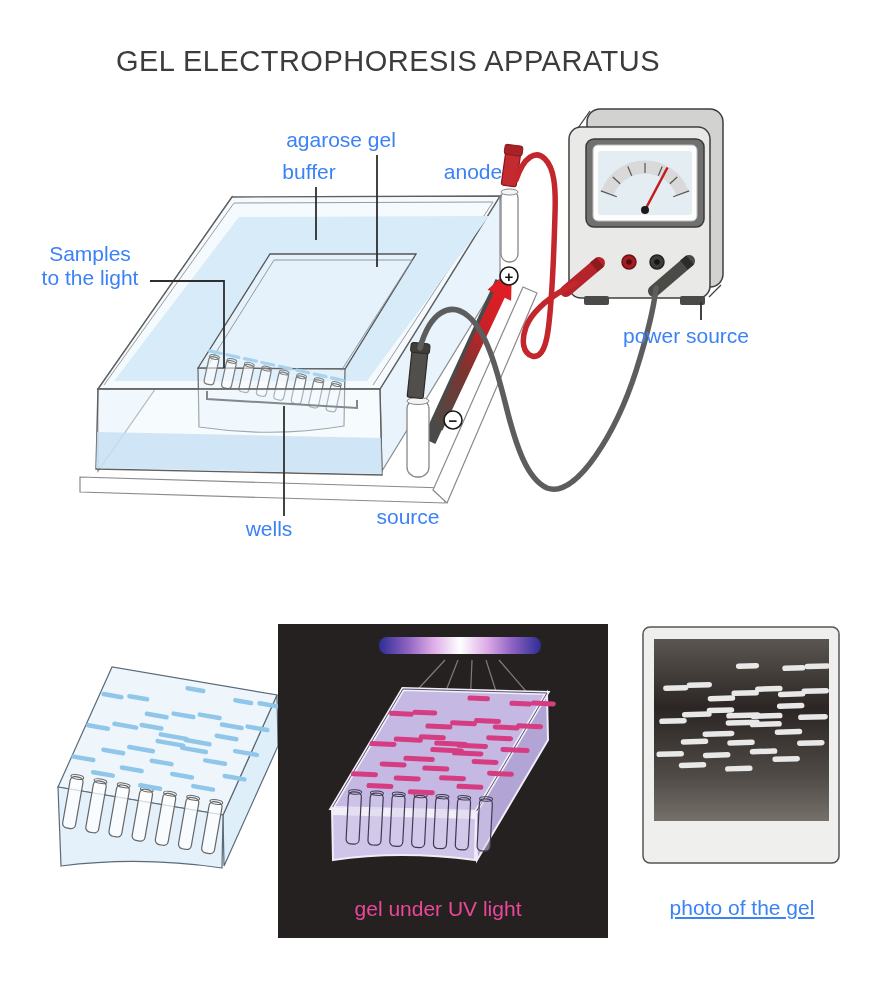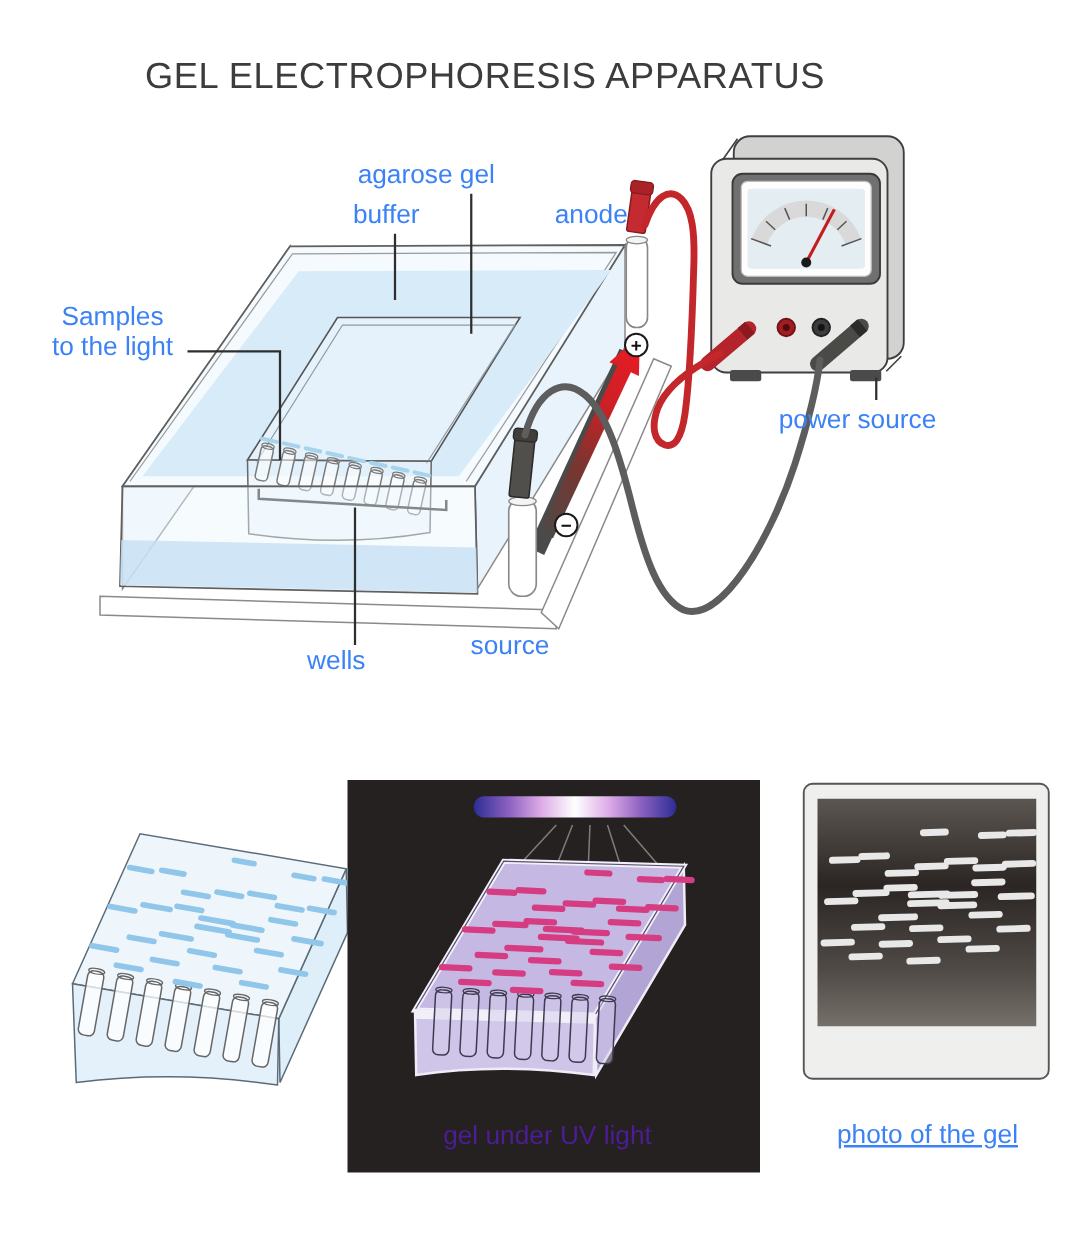--- a/index.html
+++ b/index.html
@@ -2,21 +2,21 @@
 <html><head>
 <meta charset="utf-8">
 <style>
   html,body{margin:0;padding:0;background:#fff;}
   .canvas{position:relative;width:870px;height:1000px;background:#ffffff;
           font-family:"Liberation Sans",sans-serif;overflow:hidden;}
   .art{position:absolute;left:0;top:0;}
   .lbl{position:absolute;transform:translateX(-50%);color:#3b82f6;
        font-size:21px;line-height:24px;white-space:nowrap;text-align:center;}
   .title{font-size:29px;letter-spacing:.5px;color:#3c3c3c;}
-  .lbl-white{color:#4c1d95;}
+  .lbl-white{color:#ec4899;}
 </style>
 </head>
 <body>
 
 <div class="canvas">
 
 <svg class="art" width="870" height="1000" viewBox="0 0 870 1000">
   <defs>
     <linearGradient id="arrowGrad" gradientUnits="userSpaceOnUse" x1="437" y1="428" x2="512" y2="268">
       <stop offset="0" stop-color="#4d4a47"></stop>

